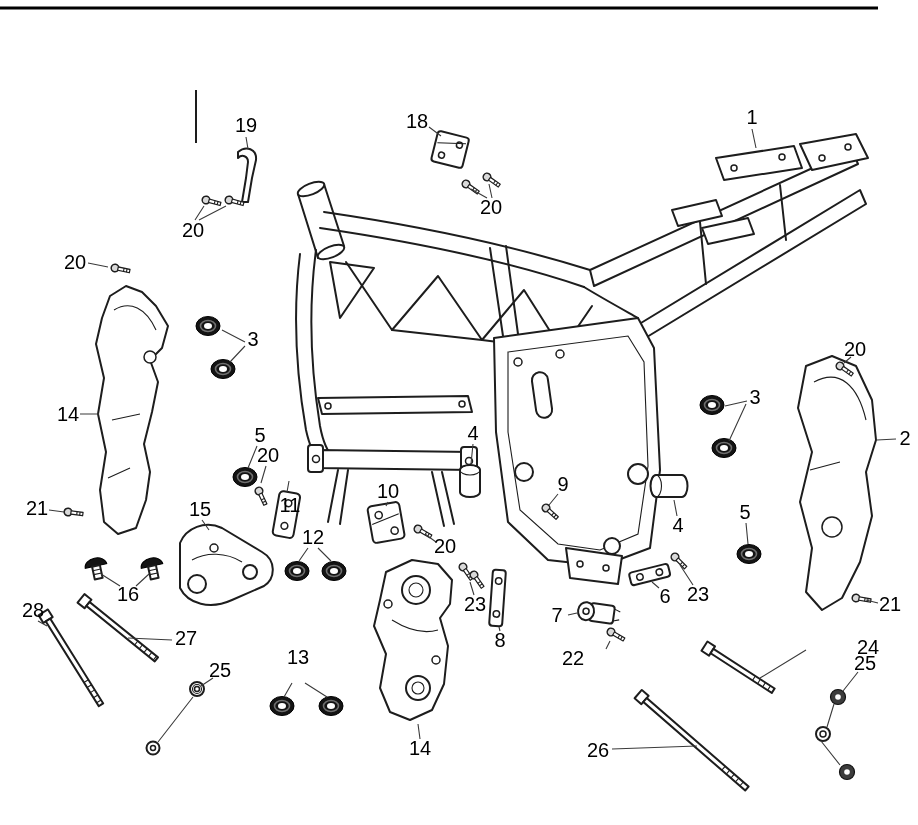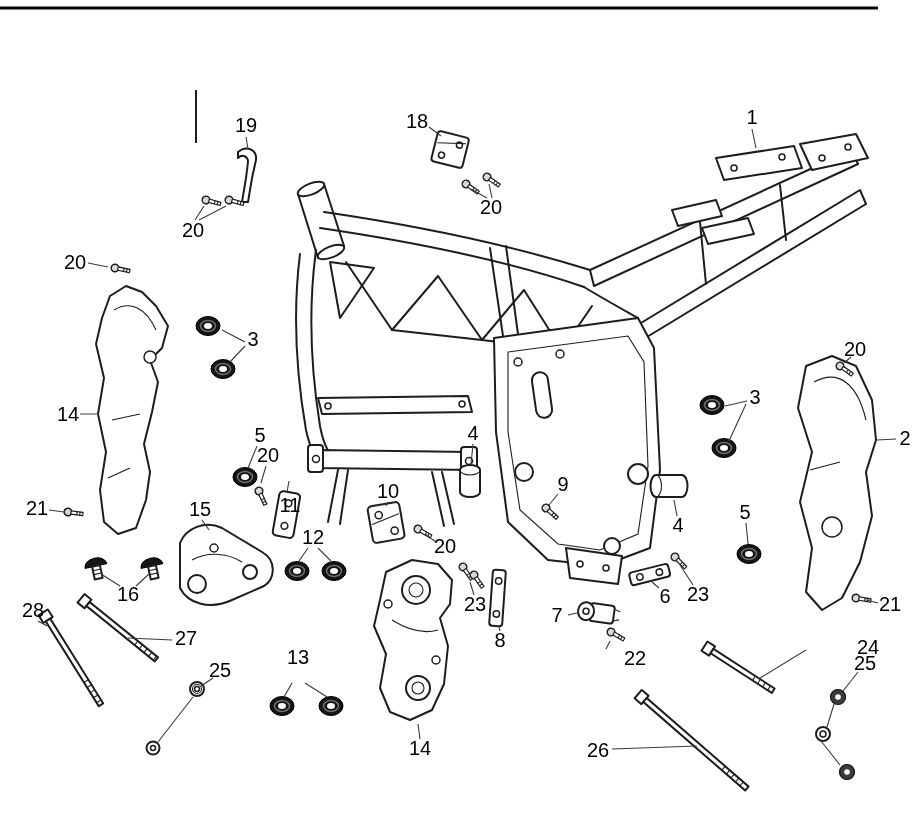--- a/index.html
+++ b/index.html
@@ -417,21 +417,21 @@
       <div class="callout" style="left: 200px; top: 509px;">15</div>
       <div class="callout" style="left: 37px; top: 508px;">21</div>
       <div class="callout" style="left: 313px; top: 537px;">12</div>
       <div class="callout" style="left: 445px; top: 546px;">20</div>
       <div class="callout" style="left: 128px; top: 594px;">16</div>
       <div class="callout" style="left: 475px; top: 604px;">23</div>
       <div class="callout" style="left: 665px; top: 596px;">6</div>
       <div class="callout" style="left: 698px; top: 594px;">23</div>
       <div class="callout" style="left: 557px; top: 615px;">7</div>
       <div class="callout" style="left: 500px; top: 640px;">8</div>
-      <div class="callout" style="left: 635px; top: 658px;">22</div>
+      <div class="callout" style="left: 573px; top: 658px;">22</div>
       <div class="callout" style="left: 33px; top: 610px;">28</div>
       <div class="callout" style="left: 186px; top: 638px;">27</div>
       <div class="callout" style="left: 220px; top: 670px;">25</div>
       <div class="callout" style="left: 298px; top: 645px; margin-top: 12px;">13</div>
       <div class="callout" style="left: 420px; top: 748px;">14</div>
       <div class="callout" style="left: 598px; top: 750px;">26</div>
       <div class="callout" style="left: 856px; top: 647px; margin-left: 12px;">24</div>
       <div class="callout" style="left: 865px; top: 663px;">25</div>
       <div class="callout" style="left: 890px; top: 604px;">21</div>
     </div>

